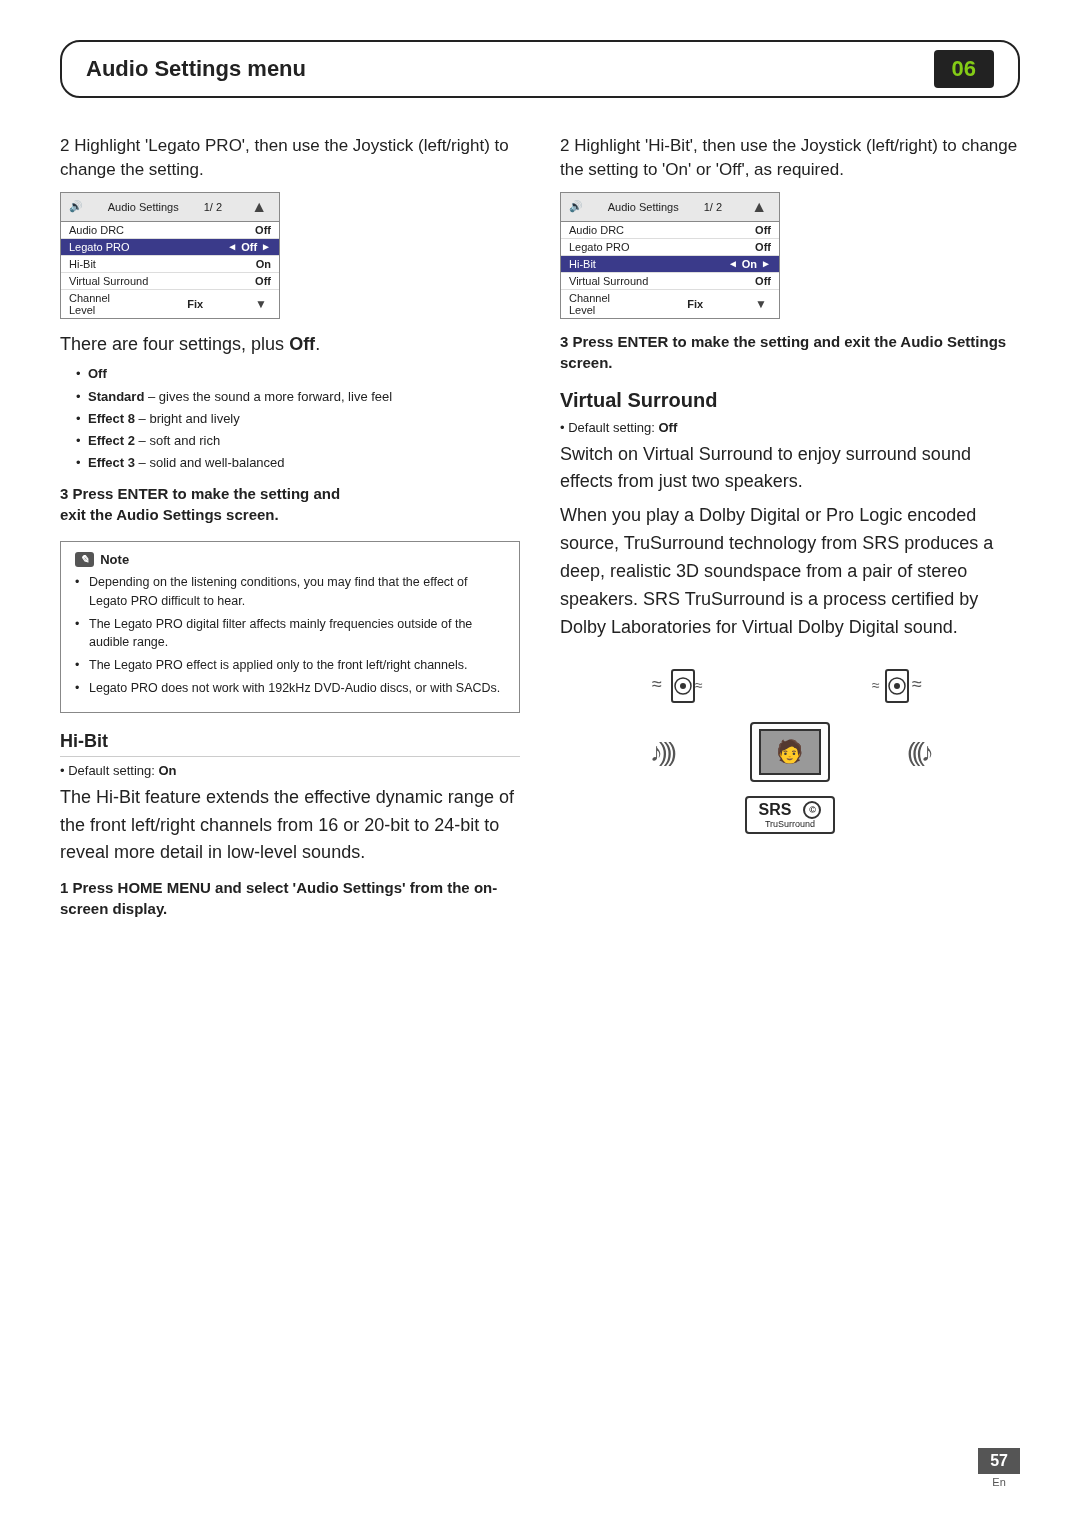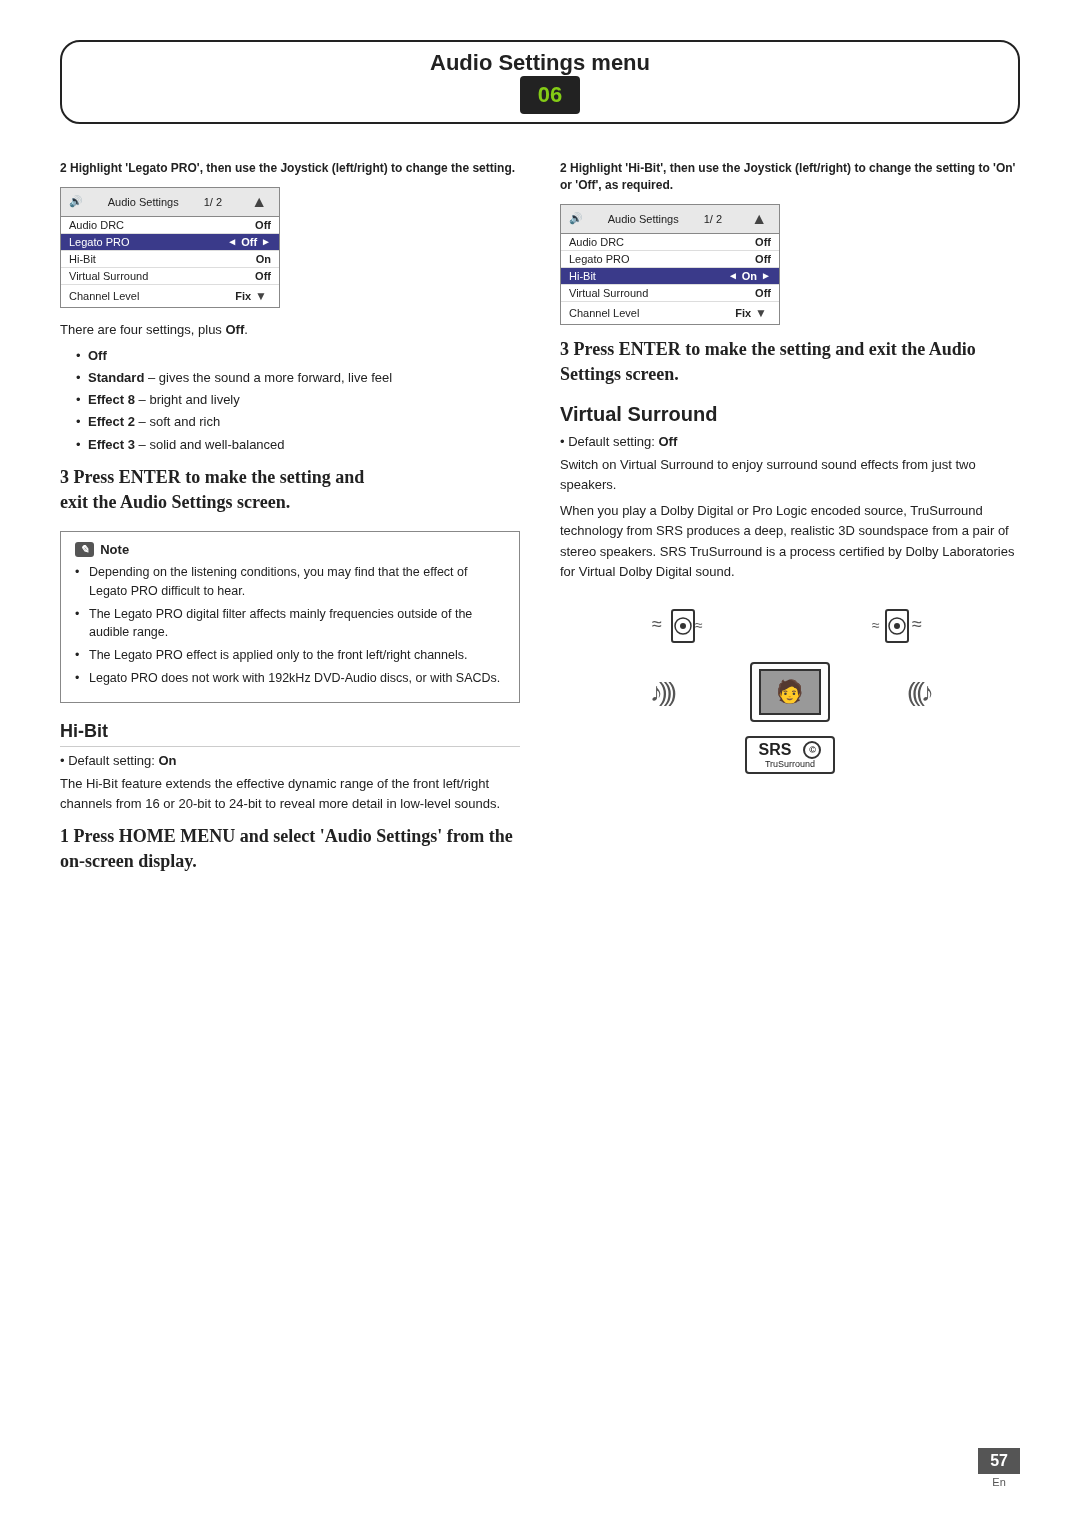--- a/index.html
+++ b/index.html
@@ -22,21 +22,20 @@
 
     
     .header-bar {
       display: flex;
       align-items: center;
       border: 2px solid #222;
       border-radius: 20px;
       padding: 8px 24px;
       margin-bottom: 36px;
       position: relative;
-      flex-direction: column;
     }
     .header-title {
       font-size: 22px;
       font-weight: bold;
       flex: 1;
     }
     .chapter-badge {
       background: #222;
       color: #84cc16;
       font-size: 22px;
@@ -54,22 +53,22 @@
     }
     .col-left {
       flex: 1;
     }
     .col-right {
       flex: 1;
     }
 
     
     .step-instruction {
-      font-size: 12px;
-      font-weight: bold;
+      font-size: 17px;
+      font-weight: normal;
       margin-bottom: 10px;
       line-height: 1.4;
     }
 
     
     .audio-table-wrap {
       border: 1.5px solid #888;
       margin-bottom: 12px;
       width: 220px;
     }
@@ -83,42 +82,42 @@
       border-bottom: 1px solid #888;
     }
     .audio-table-row {
       display: flex;
       justify-content: flex-start;
       align-items: center;
       padding: 2px 8px;
       font-size: 11px;
       border-bottom: 1px solid #ddd;
     }
-    .audio-table-row:last-child { border-bottom: none; }
+    .audio-table-row:last-child { border-bottom: none; gap: 48px; }
     .audio-table-row.highlighted {
       background: #3a3a8a;
       color: #fff;
     }
     .audio-table-row.highlighted .row-value {
       background: #3a3a8a;
       color: #fff;
     }
     .row-label { flex: 1; }
     .row-arrow-left { font-size: 10px; margin-right: 4px; }
     .row-arrow-right { font-size: 10px; margin-left: 4px; }
     .row-value { font-weight: bold; font-size: 11px; }
     .scroll-icon {
       font-size: 16px;
       color: #444;
       padding: 2px 4px;
     }
 
     
     .body-text {
-      font-size: 13px;
+      font-size: 18px;
       line-height: 1.55;
       margin-bottom: 6px;
     }
     .bullet-list {
       margin: 6px 0 10px 16px;
       list-style: none;
     }
     .bullet-list li {
       font-size: 13px;
       line-height: 1.55;
@@ -126,25 +125,24 @@
       padding-left: 12px;
       margin-bottom: 2px;
     }
     .bullet-list li::before {
       content: '•';
       position: absolute;
       left: 0;
     }
 
     .step-press {
-      font-size: 18px;
+      font-size: 15px;
       font-weight: bold;
       margin: 10px 0 16px 0;
       line-height: 1.4;
-      font-family: Liberation Serif, serif;
     }
 
     
     .note-box {
       border: 1.5px solid #888;
       padding: 10px 14px;
       margin: 12px 0;
     }
     .note-title-row {
       display: flex;

